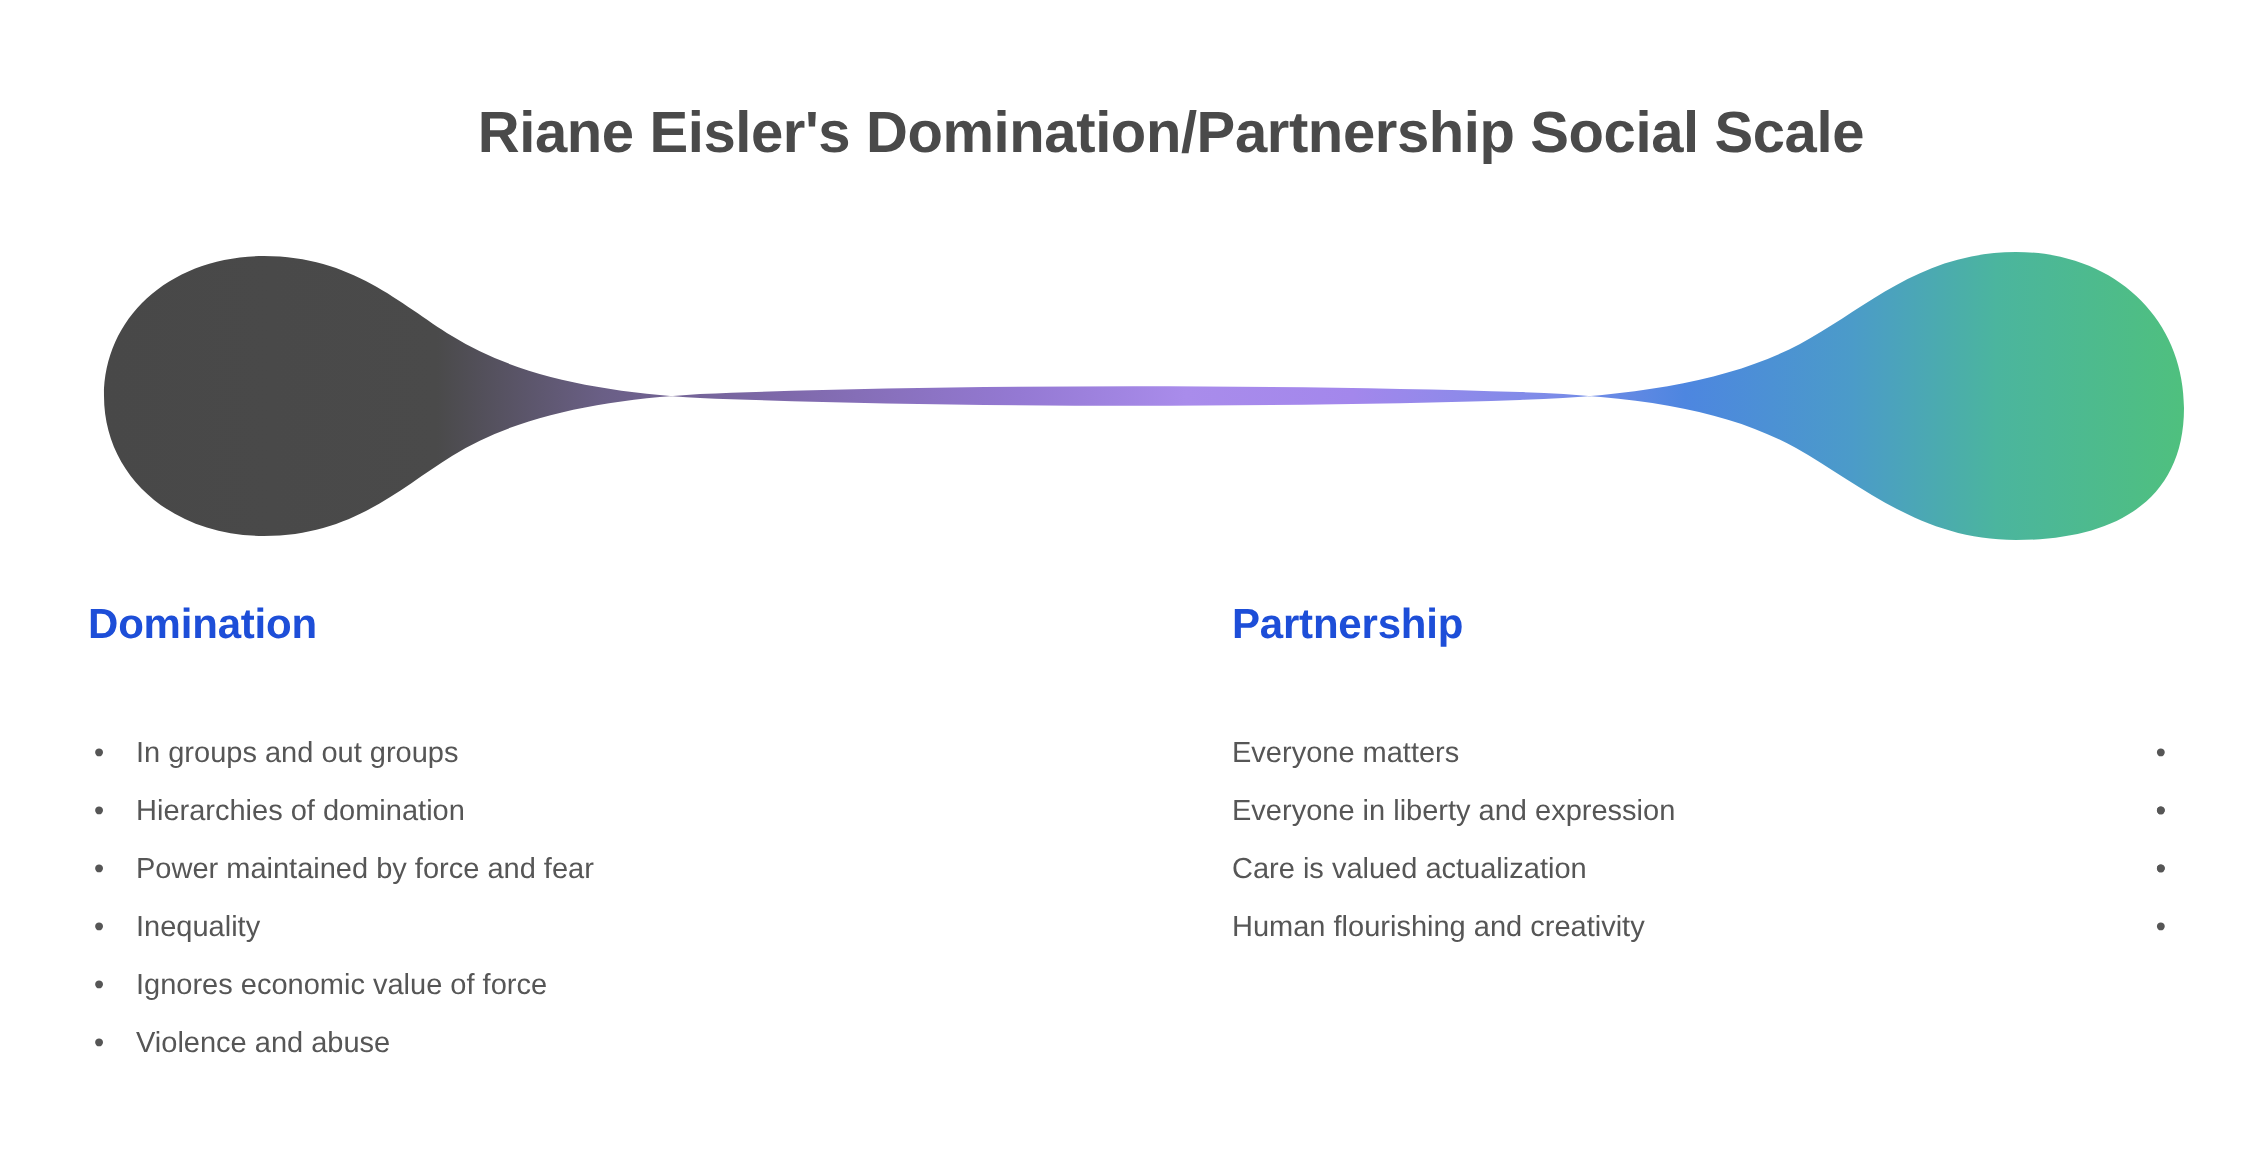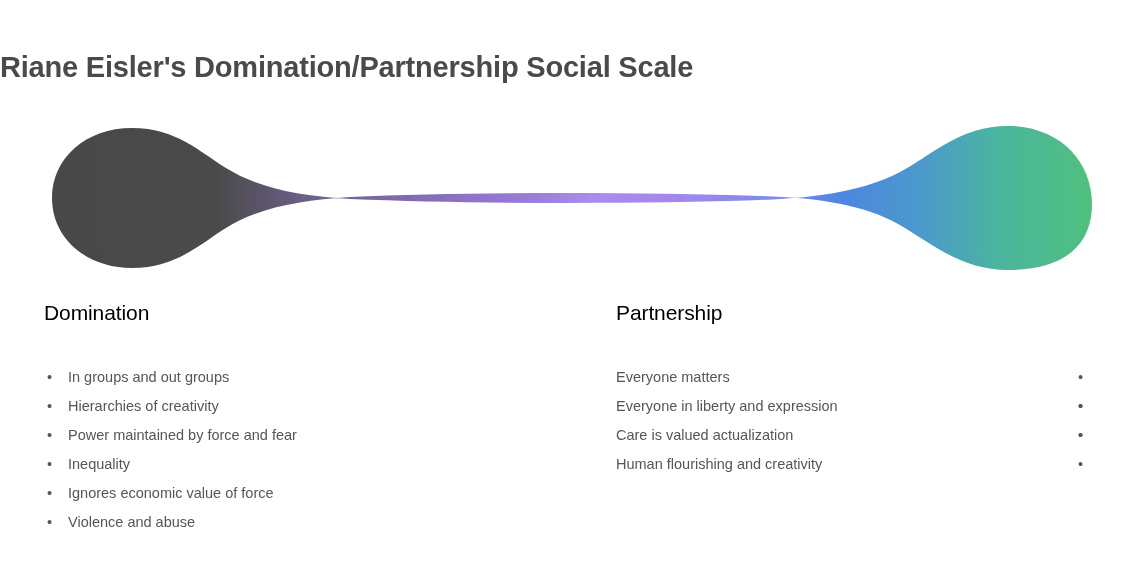--- a/index.html
+++ b/index.html
@@ -20,21 +20,21 @@
     inset: 0;
     background: #ffffff;
   }
 
   
   .title {
     position: absolute;
     top: 50px;
     left: 0;
     width: 932px;
-    text-align: left;
+    text-align: right;
     font-size: 29px;
     font-weight: bold;
     letter-spacing: -0.2px;
     color: #4a4a4a;
     line-height: 1.2;
   }
 
   
   .scale-wrap {
     position: absolute;
@@ -53,22 +53,22 @@
   .col {
     position: absolute;
     top: 300px;
     width: 470px;
   }
   .col-left  { left: 44px;  text-align: left;  }
   .col-right { left: 616px; text-align: left; }
 
   .col-heading {
     font-size: 21px;
-    font-weight: normal;
-    color: #000000;
+    font-weight: bold;
+    color: #1d4ed8;
     letter-spacing: -0.1px;
     margin: 0 0 38px 0;
     line-height: 1.2;
   }
 
   .bullet-list {
     list-style: none;
     margin: 0;
     padding: 0;
   }
@@ -139,21 +139,21 @@
                C 200,132 176,156 132,156
                C 86,156 52,126 52,86
                C 52,46 86,16 132,16 Z"></path>
     </svg>
   </div>
 
   <div class="col col-left">
     <div class="col-heading">Domination</div>
     <ul class="bullet-list">
       <li><span class="dot">•</span><span>In groups and out groups</span></li>
-      <li><span class="dot">•</span><span>Hierarchies of creativity</span></li>
+      <li><span class="dot">•</span><span>Hierarchies of domination</span></li>
       <li><span class="dot">•</span><span>Power maintained by force and fear</span></li>
       <li><span class="dot">•</span><span>Inequality</span></li>
       <li><span class="dot">•</span><span>Ignores economic value of force</span></li>
       <li><span class="dot">•</span><span>Violence and abuse</span></li>
     </ul>
   </div>
 
   <div class="col col-right">
     <div class="col-heading">Partnership</div>
     <ul class="bullet-list">

